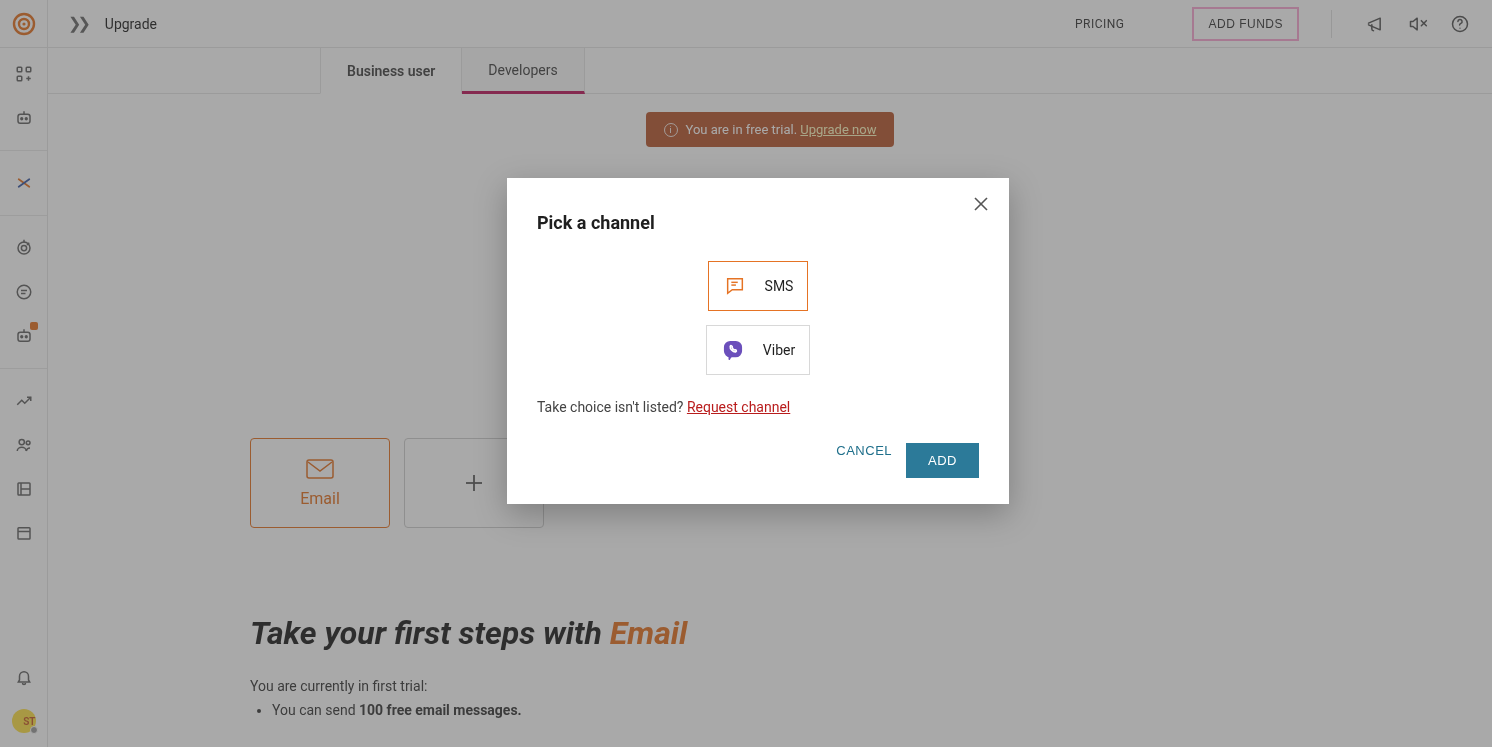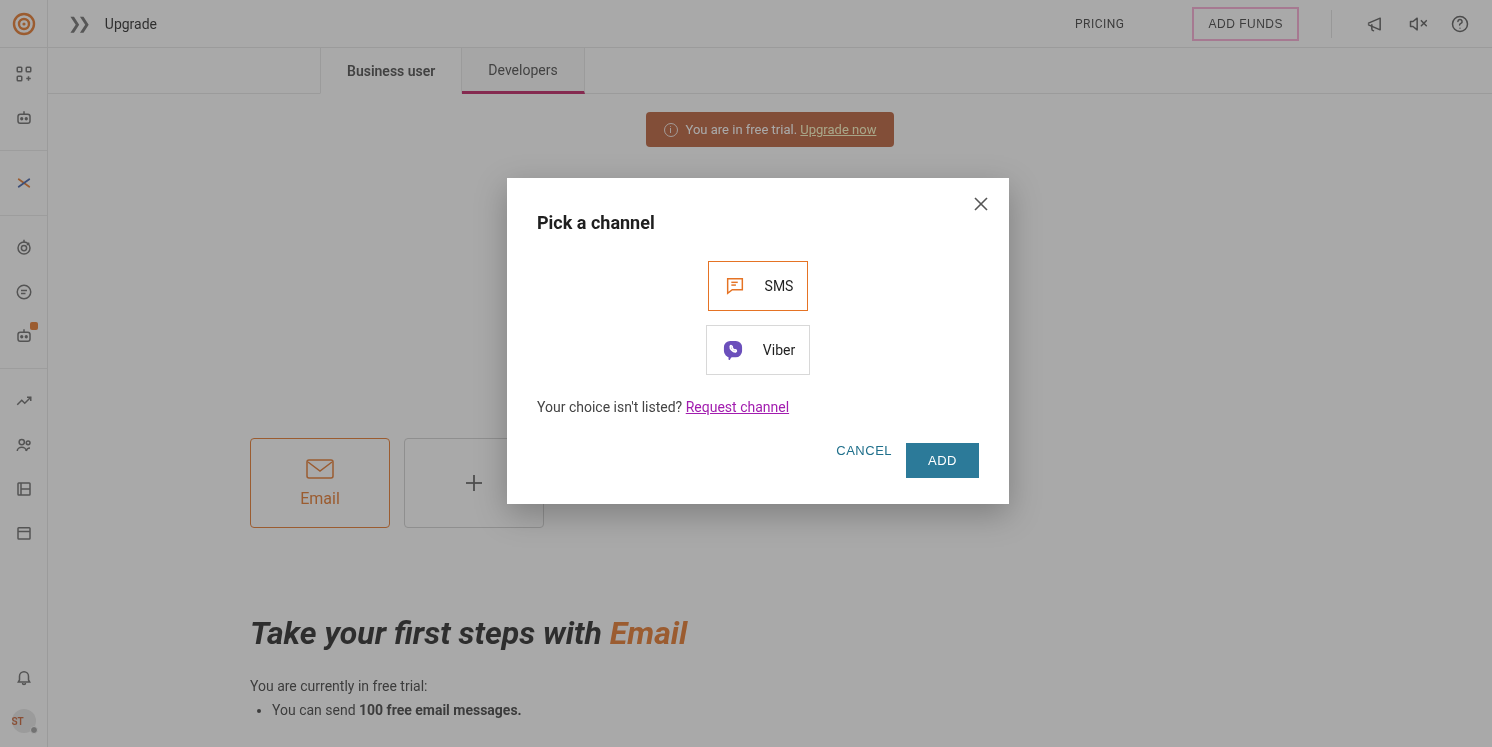--- a/index.html
+++ b/index.html
@@ -65,23 +65,23 @@
     padding: 14px 0;
     gap: 20px;
     background: #fff;
   }
   .rail-icon { width: 24px; height: 24px; color: #646464; display:flex;align-items:center;justify-content:center; cursor:pointer; position:relative;}
   .rail-divider { width: 100%; height: 1px; background: #e9e9e9; }
   .rail-spacer { flex: 1; }
   .badge-dot { position:absolute; top:-2px; right:-2px; width:8px; height:8px; background:#e57324; border-radius:2px; }
   .avatar-chip {
     width: 24px; height: 24px; border-radius: 50%;
-    background: #e5e5e5; color: #c75a2a;
+    background: #fde047; color: #c75a2a;
     font-size: 10px; font-weight: 600;
-    display:flex;align-items:center;justify-content:flex-start;
+    display:flex;align-items:center;justify-content:flex-end;
     position: relative;
   }
   .presence-dot { position:absolute; bottom:-1px; right:-2px; width:8px; height:8px; border-radius:50%; background:#9b9b9b; border:1.5px solid #fff;}
 
   
   .content {
     position: absolute;
     top: 48px; left: 48px; right: 0; bottom: 0;
     overflow: hidden;
   }
@@ -193,21 +193,21 @@
     display:flex; align-items:center;
     padding: 12px 14px;
     gap: 18px;
     font-size: 14px;
     cursor:pointer;
     background:#fff;
   }
   .channel-row.selected { border-color: #e57324; }
   .ch-ic { width:24px; height:24px; display:flex;align-items:center;justify-content:center; }
   .modal-note { margin-top: 24px; font-size: 14px; color:#444; }
-  .modal-note a { color:#a21caf; text-decoration: underline; cursor:pointer;}
+  .modal-note a { color:#b91c1c; text-decoration: underline; cursor:pointer;}
   .modal-actions { margin-top: 28px; display:flex; justify-content:flex-end; gap:14px; align-items:flex-start;}
   .btn-text { color:#1f6f8b; font-size: 13px; letter-spacing:.5px; cursor:pointer; background:none;border:none;}
   .btn-primary {
     background: #2c7a99;
     color:#fff;
     border:none;
     padding: 10px 22px;
     font-size: 13px; letter-spacing: .5px;
     cursor:pointer;
   }
@@ -370,21 +370,21 @@
         <svg width="22" height="22" viewBox="0 0 22 22" fill="none" stroke="#5a5a5a" stroke-width="1.8">
             <line x1="11" y1="3" x2="11" y2="19"></line>
             <line x1="3" y1="11" x2="19" y2="11"></line>
           </svg>
       </div>
     </div>
 
     <h1 class="heading">
       <span>Take your first steps with </span><span class="accent">Email</span>
     </h1>
-    <p class="subtext">You are currently in free trial:</p>
+    <p class="subtext">You are currently in first trial:</p>
     <ul class="bullets">
       <li>
         <span>You can send </span><b>100 free email messages.</b>
       </li>
     </ul>
   </div>
 </div>
 
 <div class="overlay"></div>
 <div class="modal">
@@ -420,20 +420,20 @@
           </svg>
         <svg width="22" height="22" viewBox="0 0 24 24" style="position:absolute" fill="none" stroke="#fff" stroke-width="1.8" stroke-linecap="round">
             <path d="M9 8a1 1 0 0 1 2 1c.3 1.5 1.5 2.7 3 3a1 1 0 0 1 1 2c-3 .5-6.5-3-6-6z"></path>
           </svg>
       </span>
       <span>Viber</span>
     </div>
   </div>
 
   <p class="modal-note">
-    <span>Your choice isn't listed? </span><a>Request channel</a>
+    <span>Take choice isn't listed? </span><a>Request channel</a>
   </p>
 
   <div class="modal-actions">
     <button class="btn-text">CANCEL</button>
     <button class="btn-primary">ADD</button>
   </div>
 </div>
 
 </body></html>

